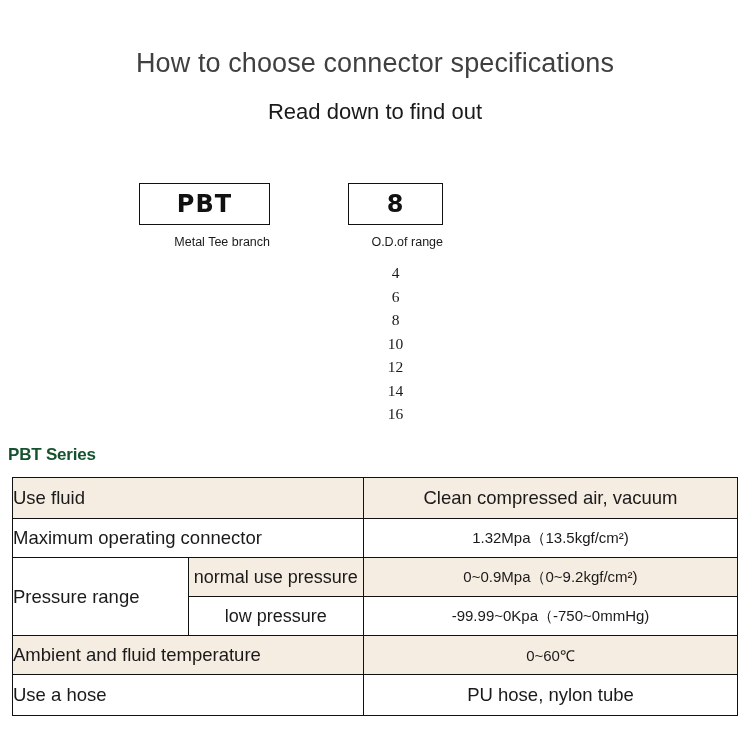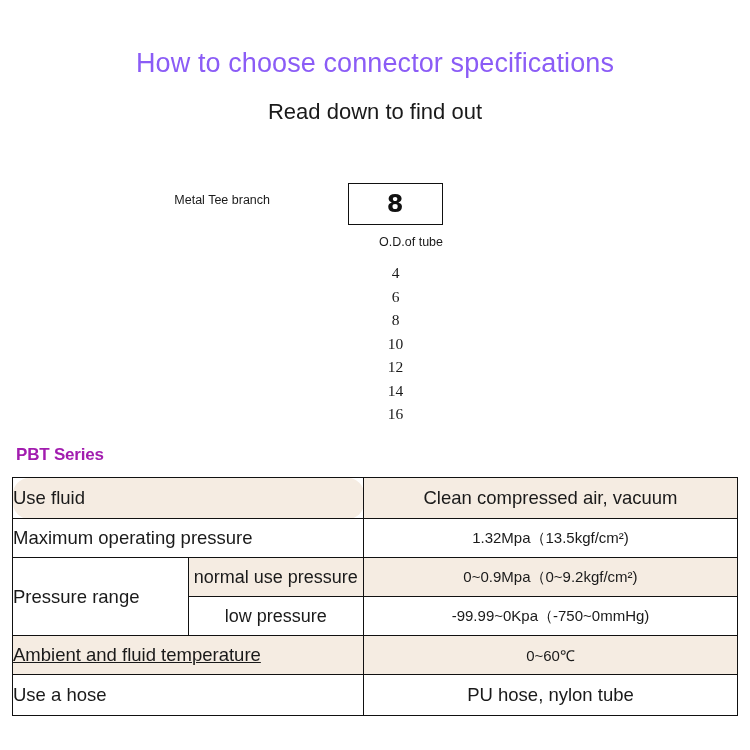--- a/index.html
+++ b/index.html
@@ -18,21 +18,21 @@
 
   
   .title {
     position: absolute;
     left: 0;
     top: 48px;
     width: 750px;
     text-align: center;
     font-size: 27px;
     font-weight: 400;
-    color: #8b5cf6;
+    color: #404040;
     letter-spacing: 0.1px;
     white-space: nowrap;
   }
   .subtitle {
     position: absolute;
     left: 0;
     top: 99px;
     width: 750px;
     text-align: center;
     font-size: 22px;
@@ -87,25 +87,25 @@
     font-family: "Liberation Serif", serif;
     font-size: 15.5px;
     line-height: 1.52;
     color: #1a1a1a;
   }
   .code-options .opt { white-space: nowrap; }
 
   
   .series-label {
     position: absolute;
-    left: 16px;
+    left: 8px;
     top: 445px;
     font-size: 17px;
     font-weight: bold;
-    color: #a21caf;
+    color: #14532d;
     letter-spacing: -0.2px;
   }
 
   
   .spec-table-wrap {
     position: absolute;
     left: 12px;
     top: 477px;
     width: 726px;
   }
@@ -152,56 +152,59 @@
 </style>
 </head>
 <body>
 
 <div class="title">How to choose connector specifications</div>
 <div class="subtitle">Read down to find out</div>
 
 <div class="code-diagram">
 
   <div class="code-col c0">
+    <div class="code-box">
+      <span class="code-box-value">PBT</span>
+    </div>
     <div class="code-caption">Metal Tee branch</div>
     <div class="code-options"></div>
   </div>
 
   <div class="code-col c1">
     <div class="code-box">
       <span class="code-box-value">8</span>
     </div>
-    <div class="code-caption">O.D.of tube</div>
+    <div class="code-caption">O.D.of range</div>
     <div class="code-options">
         <div class="opt">4</div>
         <div class="opt">6</div>
         <div class="opt">8</div>
         <div class="opt">10</div>
         <div class="opt">12</div>
         <div class="opt">14</div>
         <div class="opt">16</div>
       </div>
   </div>
 
 
 </div>
 
 <div class="series-label">PBT Series</div>
 
 <div class="spec-table-wrap">
   <table class="spec-table">
     <tbody>
         <tr>
-          <td class="cell-pad tint r-tall" colspan="2" style="width: 350px; border-radius: 16px;"><span class="lbl">Use fluid</span></td>
+          <td class="cell-pad tint r-tall" colspan="2" style="width: 350px;"><span class="lbl">Use fluid</span></td>
           <td class="tint r-tall">
             <span class="val" style="display: block;">Clean compressed air, vacuum</span>
           </td>
         </tr>
         <tr>
-          <td class="cell-pad plain r-mid" colspan="2" style="width: 350px;"><span class="lbl">Maximum operating pressure</span></td>
+          <td class="cell-pad plain r-mid" colspan="2" style="width: 350px;"><span class="lbl">Maximum operating connector</span></td>
           <td class="plain r-mid">
             <span class="val-sm" style="display: block;">1.32Mpa（13.5kgf/cm²)</span>
           </td>
         </tr>
         <tr>
           <td class="cell-pad plain r-sub" colspan="1" rowspan="2" style="width: 201px;"><span class="lbl">Pressure range</span></td>
           <td class="tint r-sub" style="width: 149px;">
             <span class="sublbl" style="display: block;">normal use pressure</span>
           </td>
           <td class="tint r-sub">
@@ -210,21 +213,21 @@
         </tr>
         <tr>
           <td class="plain r-sub" style="width: 149px;">
             <span class="sublbl" style="display: block;">low pressure</span>
           </td>
           <td class="plain r-sub">
             <span class="val-sm" style="display: block;">-99.99~0Kpa（-750~0mmHg)</span>
           </td>
         </tr>
         <tr>
-          <td class="cell-pad tint r-mid" colspan="2" style="width: 350px; text-decoration: underline;"><span class="lbl">Ambient and fluid temperature</span></td>
+          <td class="cell-pad tint r-mid" colspan="2" style="width: 350px;"><span class="lbl">Ambient and fluid temperature</span></td>
           <td class="tint r-mid">
             <span class="val-sm" style="display: block;">0~60℃</span>
           </td>
         </tr>
         <tr>
           <td class="cell-pad plain r-tall" colspan="2" style="width: 350px; margin-top: 48px;"><span class="lbl">Use a hose</span></td>
           <td class="plain r-tall">
             <span class="val" style="display: block;">PU hose, nylon tube</span>
           </td>
         </tr>

